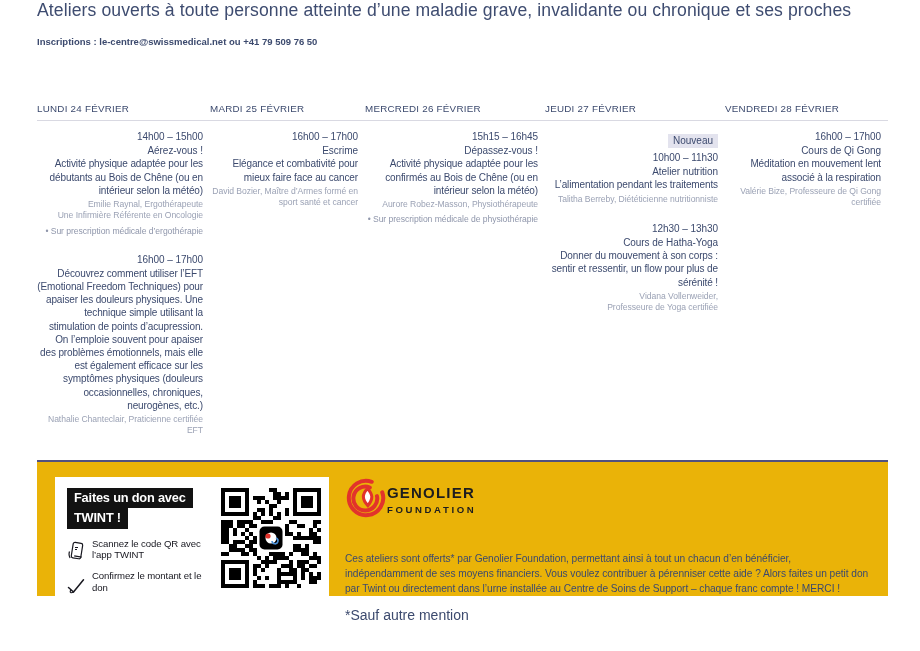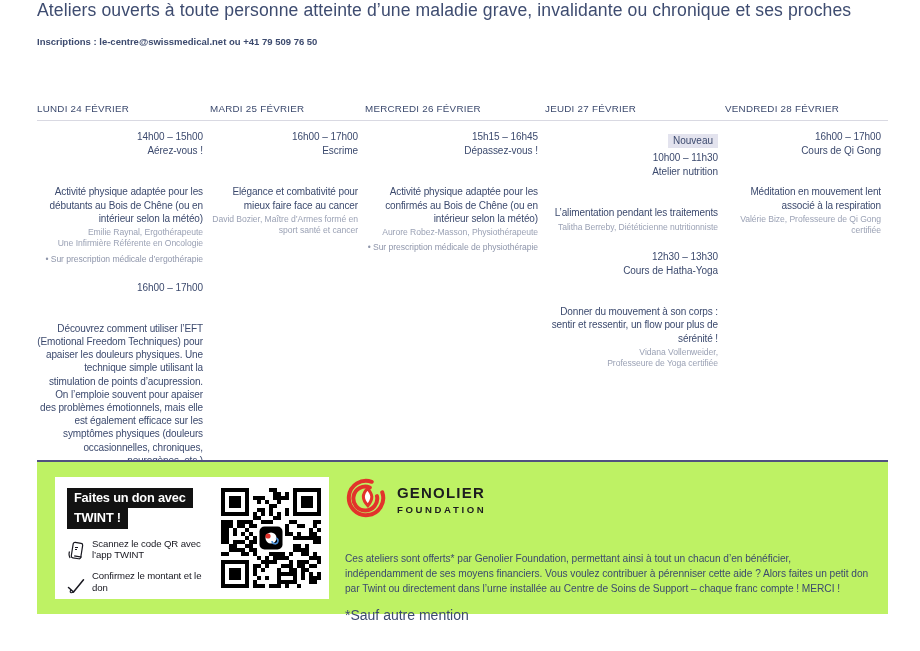--- a/index.html
+++ b/index.html
@@ -14,42 +14,42 @@
     display:grid;grid-template-columns:173px 155px 180px 180px 163px;
     margin-top:56px;border-bottom:1px solid #d9d9e2;padding-bottom:6px;
   }
   .header-cell{font-size:9.8px;font-weight:400;letter-spacing:.25px;color:#3c4a6e;}
   .cols{display:grid;grid-template-columns:173px 155px 180px 180px 163px;margin-top:9px;align-items:start;}
   .col{padding-right:7px;box-sizing:border-box;text-align:right;}
   .event{margin-bottom:17px;}
   .badge{display:inline-block;background:#e3e3ee;color:#3c4a6e;font-size:10px;padding:1px 5px 2px;margin-bottom:3px;}
   .time{font-size:10px;letter-spacing:-.05px;margin-bottom:1px;line-height:1.32;}
   .etitle{font-size:10px;letter-spacing:-.05px;line-height:1.32;}
-  .edesc{font-size:10px;letter-spacing:-.12px;line-height:1.32;margin-top:28px;}
+  .edesc{font-size:10px;letter-spacing:-.12px;line-height:1.32;}
   .credits{margin-top:2px;}
   .credit{font-size:8.6px;color:#9ba2b5;line-height:1.32;letter-spacing:-.05px;}
   .note{font-size:8.6px;color:#8f96ab;margin-top:4px;letter-spacing:-.05px;}
   .footer{
-    position:absolute;left:37px;top:460px;width:851px;height:154px;box-sizing:border-box;
-    background:#bef264;border-top:2px solid #515180;padding:15px 18px;display:flex;
+    position:absolute;left:37px;top:460px;width:851px;height:136px;box-sizing:border-box;
+    background:#eab308;border-top:2px solid #515180;padding:15px 18px;display:flex;
   }
   .twint-card{
     width:274px;height:122px;box-sizing:border-box;background:#ffffff;
     padding:11px 8px 11px 12px;display:flex;justify-content:space-between;flex:none;
   }
   .card-left{width:146px;}
   .don-badge-line{display:table;background:#121212;color:#ffffff;font-weight:700;font-size:12.8px;
     padding:2px 7px 3px;line-height:1.2;letter-spacing:-.2px;}
   .steps{margin-top:9px;}
   .step{display:flex;align-items:flex-end;gap:7px;margin-top:9px;}
   .step-icon{flex:none;width:18px;display:flex;justify-content:center;}
   .step-text{font-size:9.6px;color:#17171f;line-height:1.22;letter-spacing:-.1px;}
   .qr-box{width:100px;height:100px;flex:none;}
   .foundation-zone{margin-left:16px;width:529px;}
-  .logo-row{display:flex;align-items:center;gap:10px;}
+  .logo-row{display:flex;align-items:center;}
   .genolier-name{font-size:15px;font-weight:700;color:#1d1d1f;letter-spacing:1.2px;line-height:1.1;}
   .genolier-sub{font-size:9.6px;font-weight:700;color:#1d1d1f;letter-spacing:2.6px;margin-top:2px;}
   .foundation-text{margin-top:29px;font-size:10.2px;line-height:1.47;color:#3c4a6e;letter-spacing:-.05px;}
   .footnote{margin-top:10px;font-size:14px;color:#3c4a6e;}
 </style>
 </head>
 <body>
 
 <div class="page">
   <div class="title">Ateliers ouverts à toute personne atteinte d’une maladie grave, invalidante ou chronique et ses proches</div>

